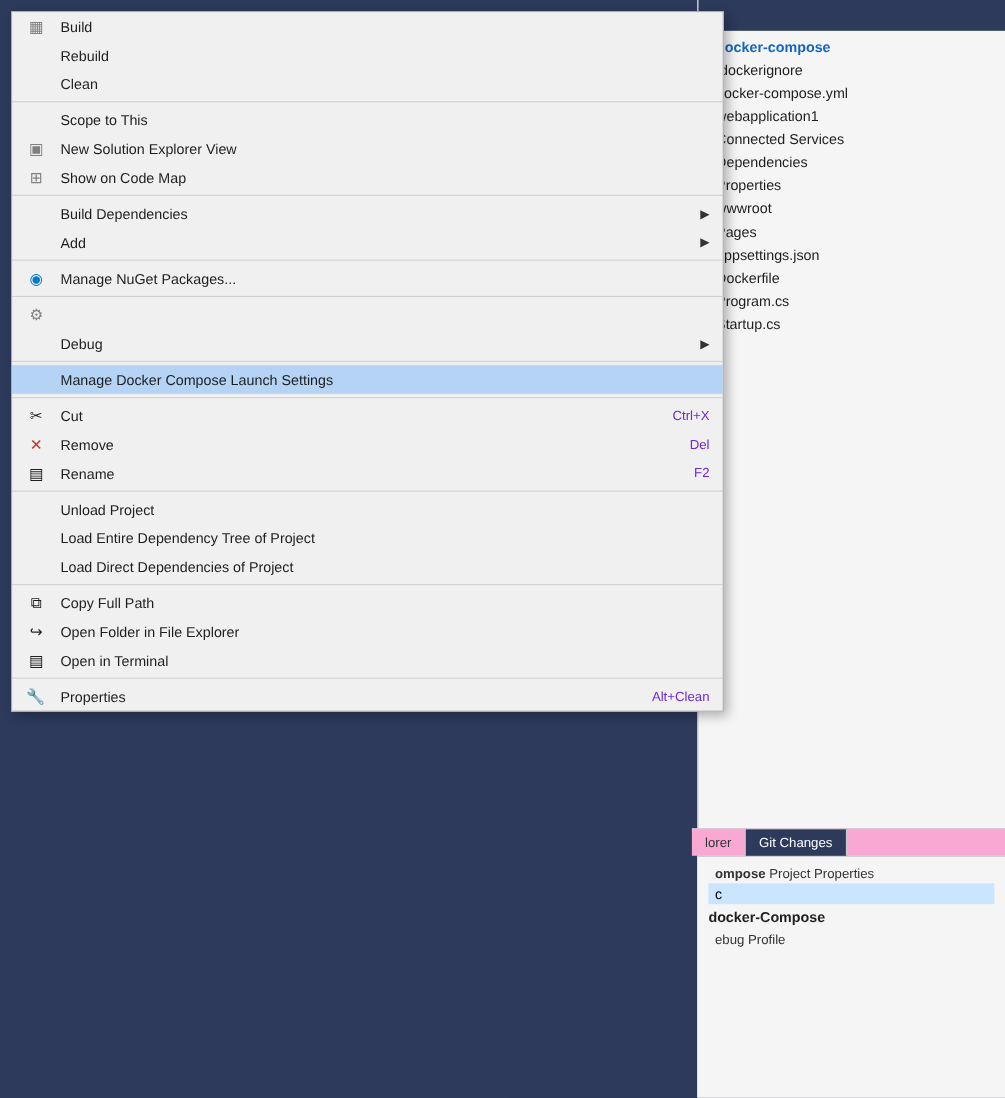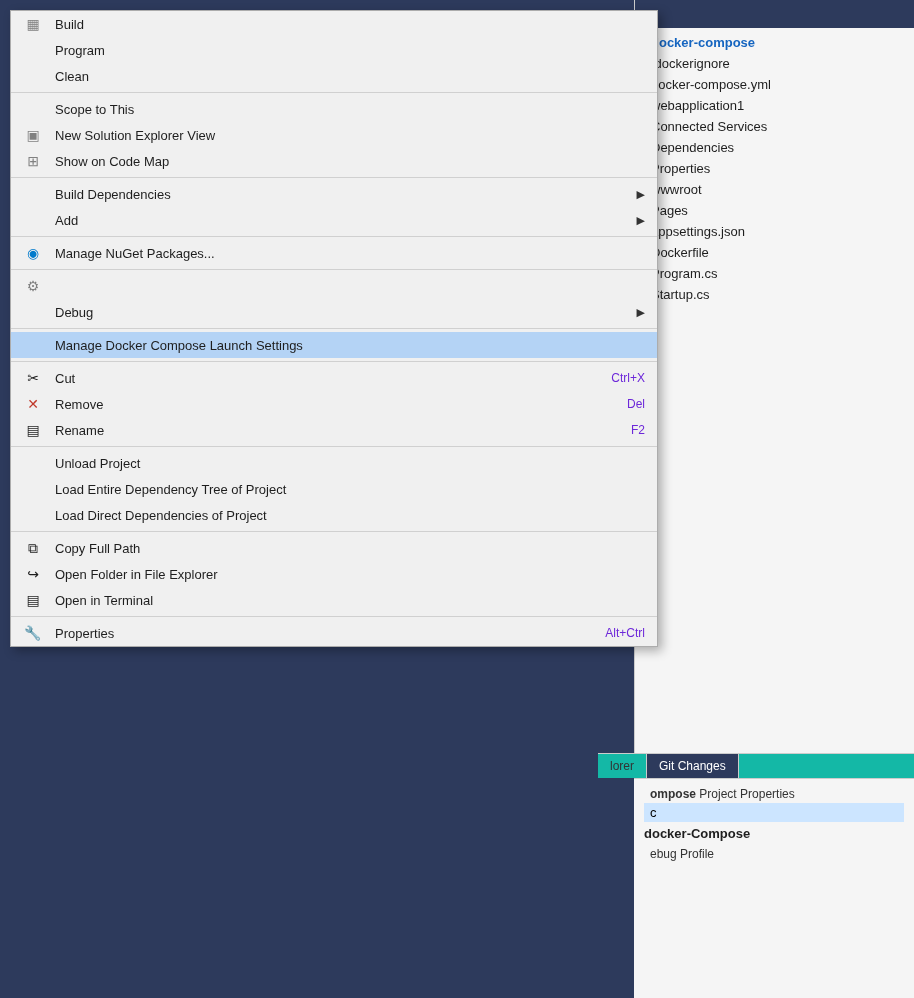--- a/index.html
+++ b/index.html
@@ -48,22 +48,22 @@
 
     .tree-item.bold {
       font-weight: 700;
       color: #1565c0;
     }
 
     .bottom-tabs {
       position: absolute;
       bottom: 220px;
       right: 0;
-      width: 316px;
-      background: #14b8a6;
+      width: 285px;
+      background: #f9a8d4;
       border-top: 1px solid #ccc;
       display: flex;
       text-align: center;
     }
 
     .bottom-tab {
       padding: 5px 12px;
       font-size: 12px;
       color: #333;
       cursor: pointer;
@@ -214,21 +214,21 @@
     <div class="bottom-tab active">Git Changes</div>
   </div>
 
 <div class="context-menu">
 <div class="menu-item">
       <span class="icon icon-build">▦</span>
       <span class="menu-item-label">Build</span>
     </div>
     <div class="menu-item">
       <span class="icon"></span>
-      <span class="menu-item-label">Program</span>
+      <span class="menu-item-label">Rebuild</span>
     </div>
     <div class="menu-item">
       <span class="icon"></span>
       <span class="menu-item-label">Clean</span>
     </div>
     <div class="menu-divider"></div>
     <div class="menu-item">
       <span class="icon"></span>
       <span class="menu-item-label">Scope to This</span>
     </div>
@@ -309,15 +309,15 @@
       <span class="menu-item-label">Open Folder in File Explorer</span>
     </div>
     <div class="menu-item">
       <span class="icon icon-terminal">▤</span>
       <span class="menu-item-label">Open in Terminal</span>
     </div>
     <div class="menu-divider"></div>
     <div class="menu-item">
       <span class="icon icon-wrench">🔧</span>
       <span class="menu-item-label">Properties</span>
-      <span class="shortcut">Alt+Ctrl</span>
+      <span class="shortcut">Alt+Clean</span>
     </div>
   </div>
 
 </body></html>

